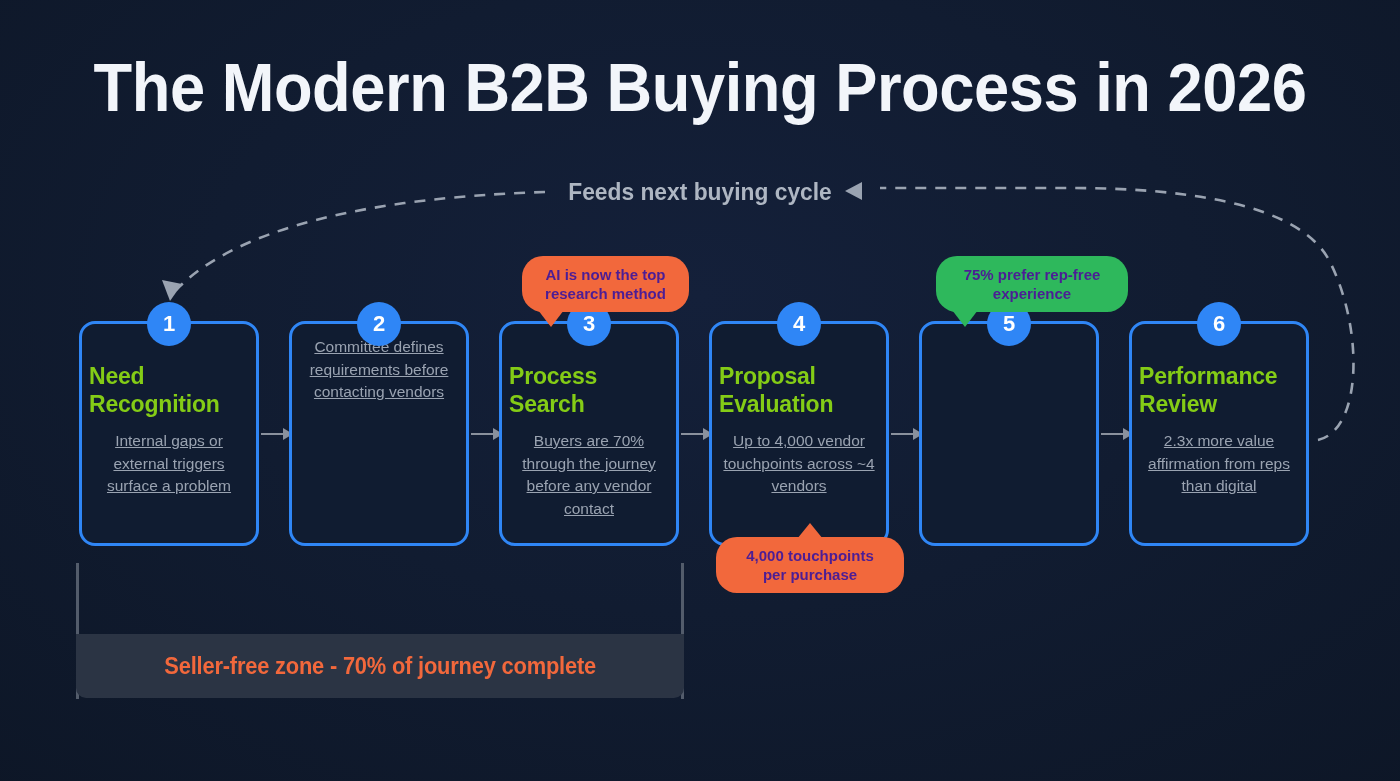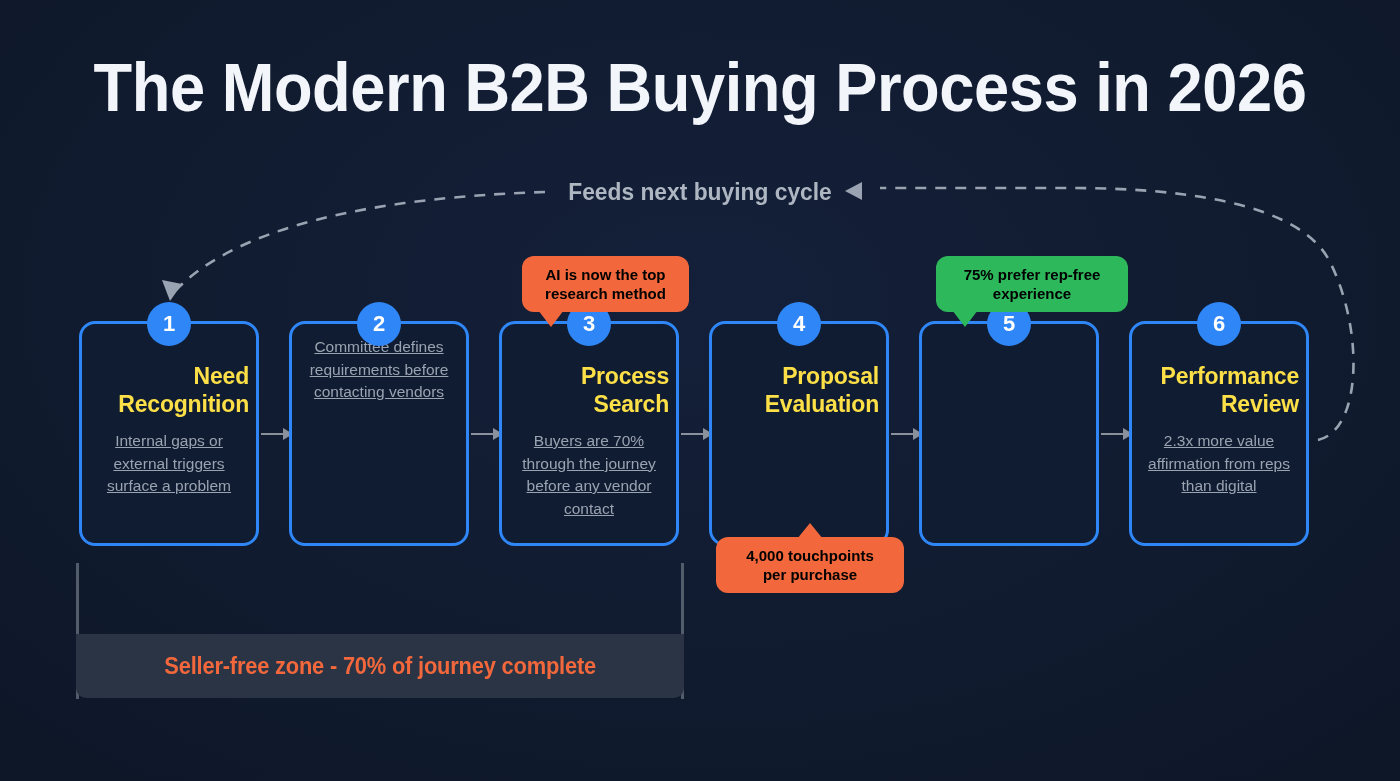--- a/index.html
+++ b/index.html
@@ -107,25 +107,25 @@
     border: 3px solid #2f86f6;
     border-radius: 16px;
     background: #101c31;
     display: flex;
     flex-direction: column;
     align-items: center;
   }
   .card-title {
     margin-top: 38px;
     width: 160px;
-    text-align: right;
+    text-align: left;
     font-size: 23px;
     line-height: 28px;
     font-weight: bold;
-    color: #fde047;
+    color: #84cc16;
     letter-spacing: -0.2px;
   }
   .card-desc {
     margin-top: 12px;
     width: 162px;
     text-align: center;
     font-size: 15.5px;
     line-height: 22.5px;
     color: #9aa3b1;
     text-decoration: underline;
@@ -172,27 +172,27 @@
     height: 0;
     border-top: 6px solid transparent;
     border-bottom: 6px solid transparent;
     border-left: 10px solid #8a919d;
   }
 
   
   .callout {
     position: absolute;
     box-sizing: border-box;
-    border-radius: 12px;
+    border-radius: 21px;
     padding: 9px 19px;
     text-align: center;
     font-size: 15px;
     line-height: 19px;
     font-weight: bold;
-    color: #000000;
+    color: #4c1d95;
   }
   .callout.orange { background: #f2683c; }
   .callout.green  { background: #2eb85c; }
 
   .callout .tail {
     position: absolute;
     width: 0;
     height: 0;
   }
   
@@ -273,20 +273,21 @@
 
   <div class="card" style="left:499px;">
     <div class="step-badge">3</div>
     <div class="card-title">Process Search</div>
     <div class="card-desc">Buyers are 70% through the journey before any vendor contact</div>
   </div>
 
   <div class="card" style="left:709px;">
     <div class="step-badge">4</div>
     <div class="card-title">Proposal Evaluation</div>
+    <div class="card-desc">Up to 4,000 vendor touchpoints across ~4 vendors</div>
   </div>
 
   <div class="card" style="left:919px;">
     <div class="step-badge">5</div>
   </div>
 
   <div class="card" style="left:1129px;">
     <div class="step-badge">6</div>
     <div class="card-title">Performance Review</div>
     <div class="card-desc">2.3x more value affirmation from reps than digital</div>

